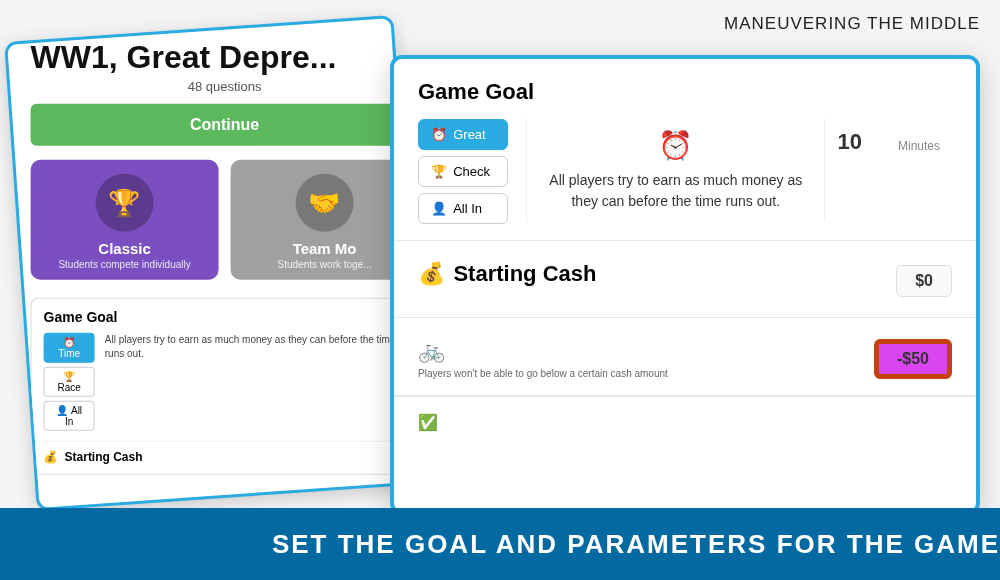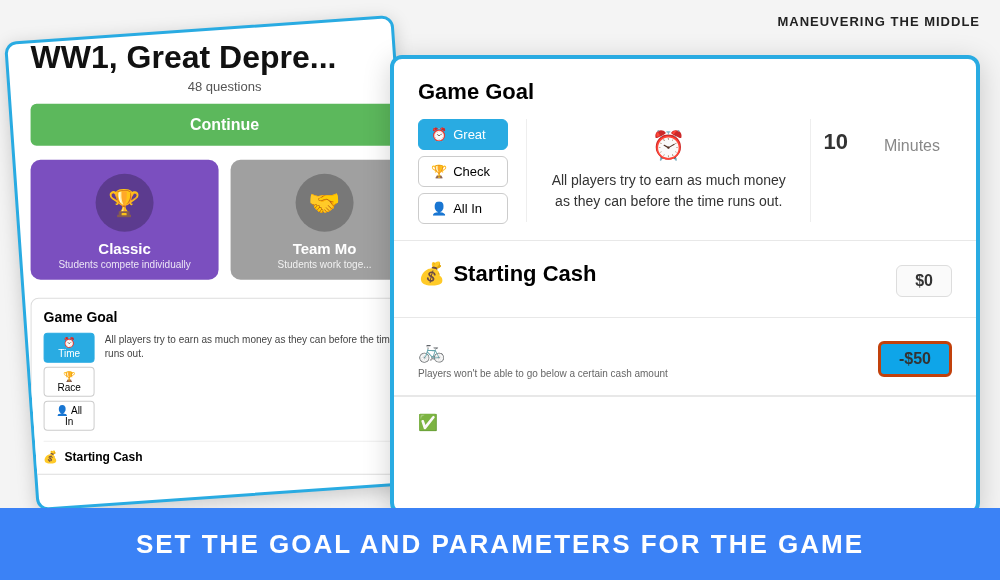--- a/index.html
+++ b/index.html
@@ -10,22 +10,22 @@
       background: #f0f0f0;
       font-family: 'Arial', sans-serif;
       position: relative;
     }
 
     
     .brand {
       position: absolute;
       top: 14px;
       right: 20px;
-      font-size: 13px;
-      font-weight: 700;
+      font-size: 17px;
+      font-weight: 400;
       letter-spacing: 1px;
       color: #222;
       z-index: 100;
     }
 
     
     .bg {
       position: absolute;
       inset: 0;
       background: #f4f4f4;
@@ -253,21 +253,21 @@
       display: flex;
       align-items: center;
       justify-content: center;
     }
     .goal-value-num {
       font-size: 22px;
       font-weight: 700;
       color: #333;
     }
     .goal-value-label {
-      font-size: 16px;
+      font-size: 12px;
       color: #888;
       margin-top: 8px;
       padding-left: 36px;
     }
 
     
     .cash-row {
       display: flex;
       align-items: center;
       justify-content: space-between;
@@ -299,24 +299,24 @@
     .handicap-row {
       display: flex;
       align-items: center;
       justify-content: space-between;
     }
     .handicap-left {}
     .handicap-value {
       font-size: 16px;
       font-weight: 600;
       color: #333;
-      border: 3px solid #c2410c;
+      border: 5px solid #c2410c;
       border-radius: 6px;
       padding: 6px 18px;
-      background: #0ea5e9;
+      background: #d946ef;
     }
 
     
     .answer-section {
       padding: 16px 24px;
       border-top: 1px solid #e8e8e8;
       display: flex;
       align-items: center;
       gap: 10px;
     }
@@ -325,24 +325,24 @@
       font-weight: 800;
     }
 
     
     .bottom-bar {
       position: absolute;
       bottom: 0;
       left: 0;
       right: 0;
       height: 72px;
-      background: #3b82f6;
-      display: flex;
-      align-items: center;
-      justify-content: center;
+      background: #0369a1;
+      display: flex;
+      align-items: center;
+      justify-content: flex-end;
       z-index: 20;
     }
     .bottom-bar-text {
       font-size: 26px;
       font-weight: 900;
       color: #fff;
       letter-spacing: 2px;
       text-transform: uppercase;
     }
   </style>

